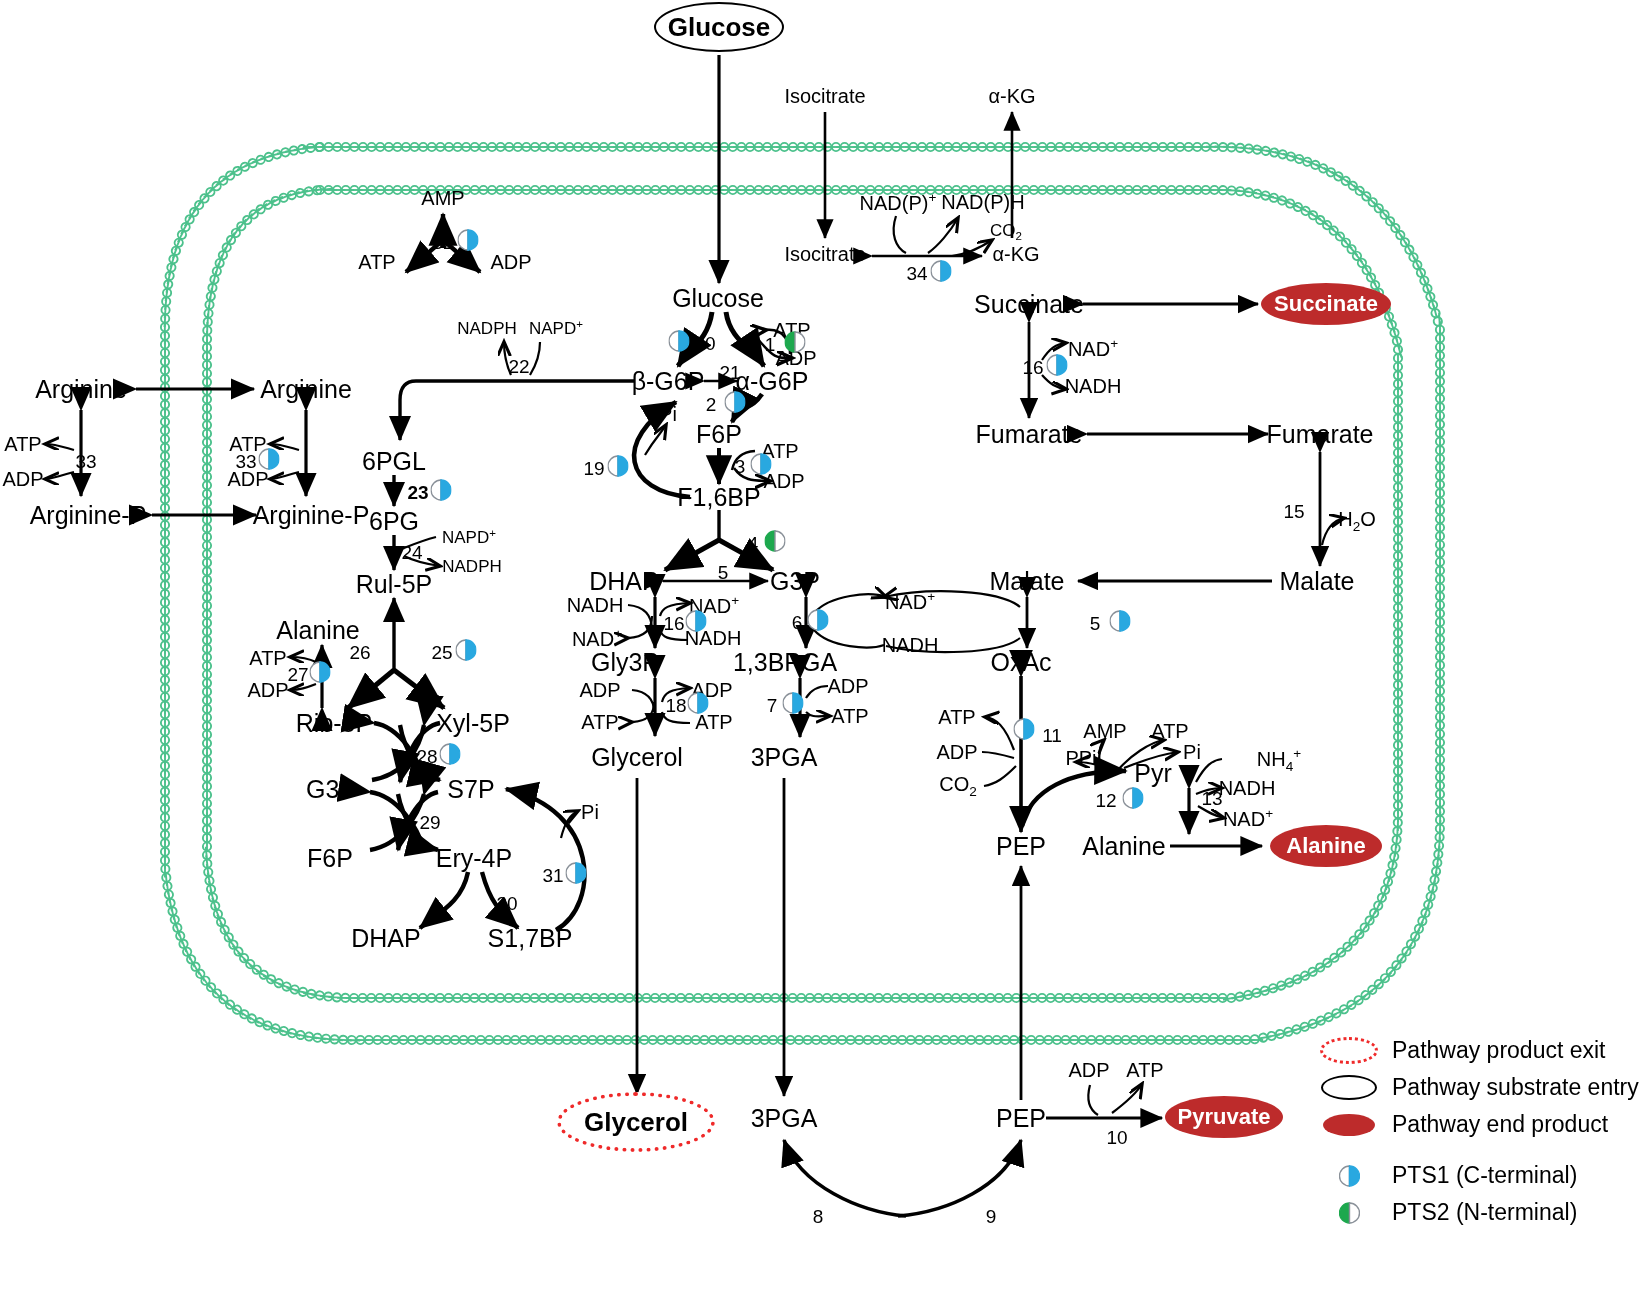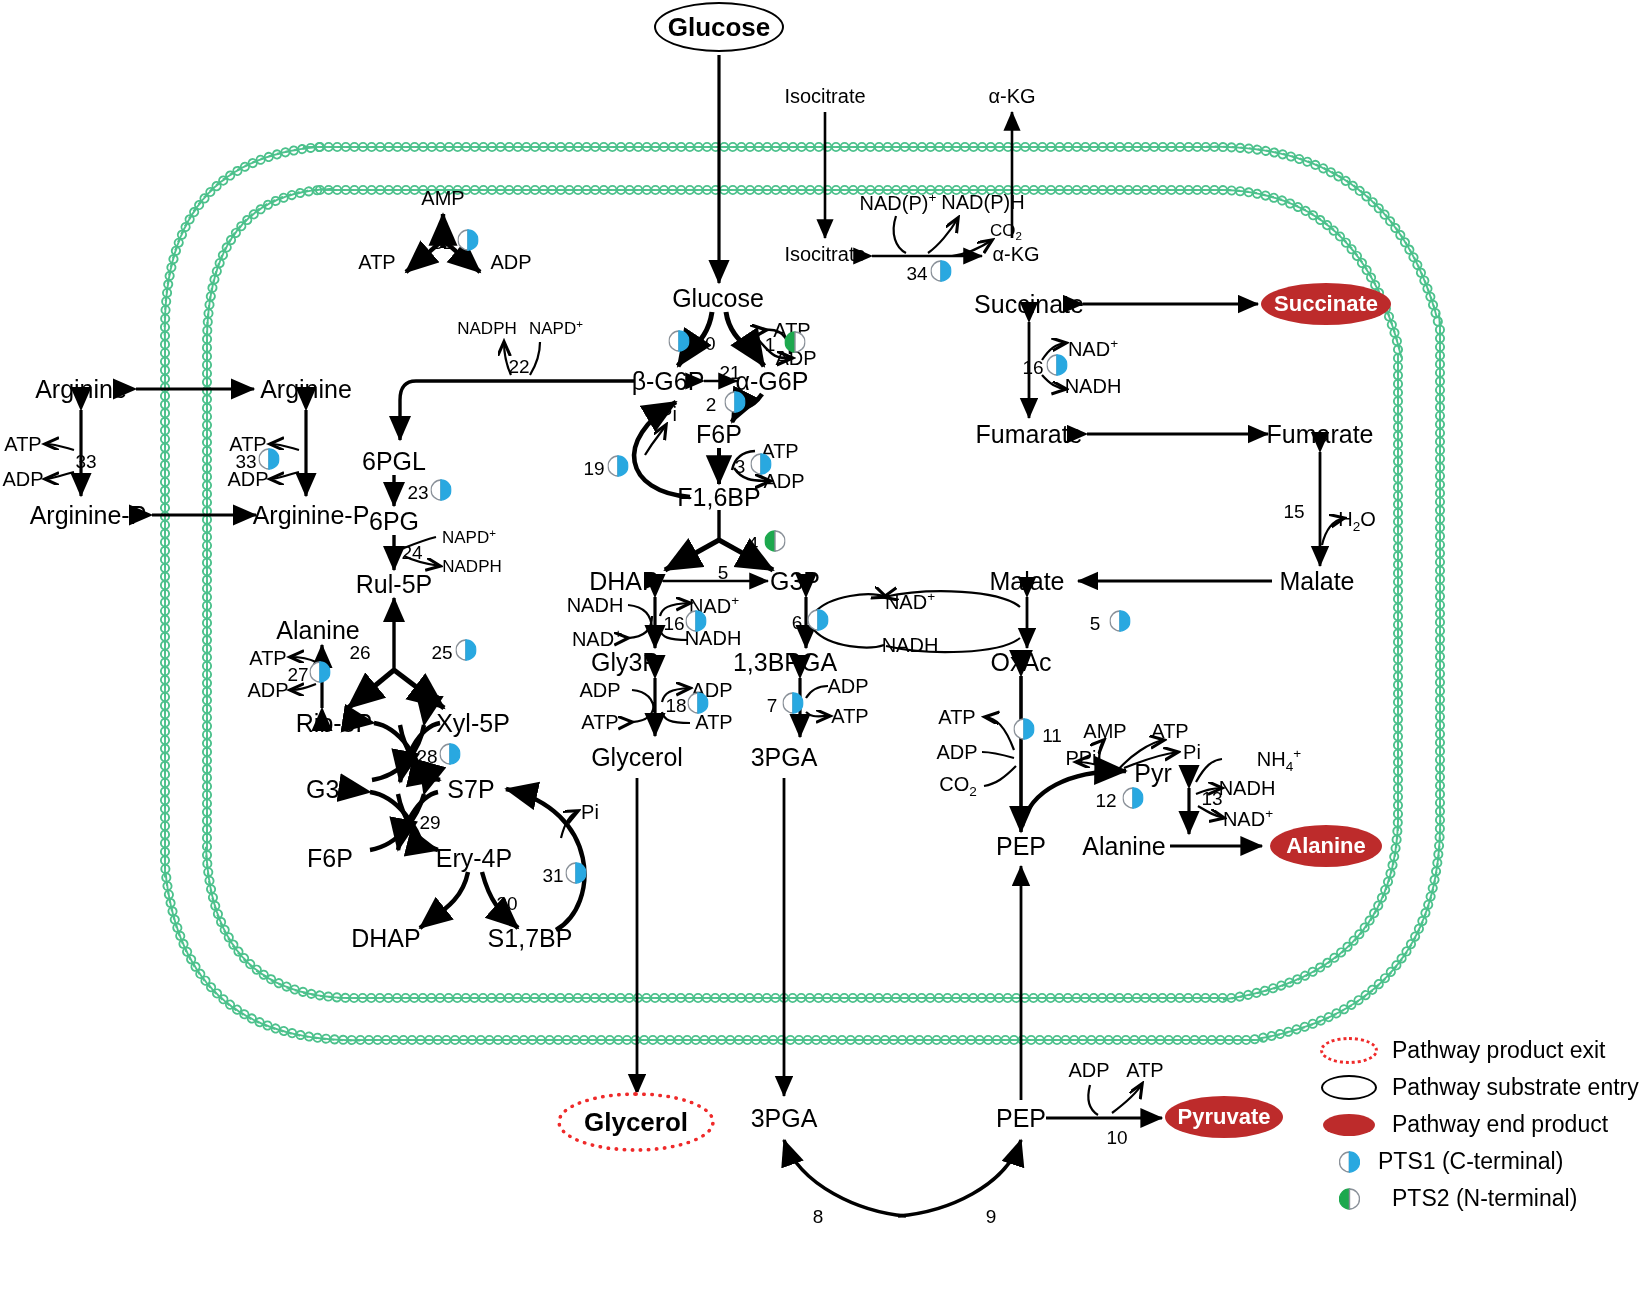--- a/index.html
+++ b/index.html
@@ -1386,21 +1386,21 @@
           <path d="M10.5,2 A10,10 0 0 0 10.5,22 Z" fill="#fff" stroke="#8a9199" stroke-width="1.4"></path>
           <path d="M10.5,2 A10,10 0 0 1 10.5,22 Z" fill="#29a8e0" stroke="#29a8e0" stroke-width="1.4"></path>
         </svg></div>
       <div class="lbl enum" style="left: 701px; top: 343px; padding-left: 8px;">20</div>
       <div class="pts" style="left: 679px; top: 343px;"><svg width="21" height="24" viewBox="0 0 21 24">
           <path d="M10.5,2 A10,10 0 0 0 10.5,22 Z" fill="#fff" stroke="#8a9199" stroke-width="1.4"></path>
           <path d="M10.5,2 A10,10 0 0 1 10.5,22 Z" fill="#29a8e0" stroke="#29a8e0" stroke-width="1.4"></path>
         </svg></div>
       <div class="lbl enum" style="left: 720px; top: 372px; margin-left: 10px;">21</div>
       <div class="lbl enum" style="left: 519px; top: 366px;">22</div>
-      <div class="lbl enum" style="left: 418px; top: 492px;">23</div>
+      <div class="lbl enum" style="left: 418px; top: 492px; font-weight: bold;">23</div>
       <div class="pts" style="left: 441px; top: 492px;"><svg width="21" height="24" viewBox="0 0 21 24">
           <path d="M10.5,2 A10,10 0 0 0 10.5,22 Z" fill="#fff" stroke="#8a9199" stroke-width="1.4"></path>
           <path d="M10.5,2 A10,10 0 0 1 10.5,22 Z" fill="#29a8e0" stroke="#29a8e0" stroke-width="1.4"></path>
         </svg></div>
       <div class="lbl enum" style="left: 412px; top: 552px;">24</div>
       <div class="lbl enum" style="left: 442px; top: 652px;">25</div>
       <div class="pts" style="left: 466px; top: 652px;"><svg width="21" height="24" viewBox="0 0 21 24">
           <path d="M10.5,2 A10,10 0 0 0 10.5,22 Z" fill="#fff" stroke="#8a9199" stroke-width="1.4"></path>
           <path d="M10.5,2 A10,10 0 0 1 10.5,22 Z" fill="#29a8e0" stroke="#29a8e0" stroke-width="1.4"></path>
         </svg></div>
@@ -1458,21 +1458,21 @@
           <div style="width:52px;height:21px;border:2.2px solid #000;border-radius:50%/50%;"></div>
         </div>
         <div class="legtxt" style="white-space: nowrap;">Pathway substrate entry</div>
       </div>
       <div style="display: flex; align-items: center; height: 37px; gap: 14px;">
         <div style="width: 58px; display: flex; align-items: center; justify-content: center; flex: 0 0 58px;">
           <div style="width:52px;height:22px;background:#bd2b2b;border-radius:50%/50%;"></div>
         </div>
         <div class="legtxt" style="white-space: nowrap;">Pathway end product</div>
       </div>
-      <div style="display: flex; align-items: center; height: 37px; ">
+      <div style="display: flex; align-items: center; height: 37px; gap: 14px; margin-top: 14px;">
         <div style="width: 58px; display: flex; align-items: center; justify-content: center; flex: 0 0 58px;">
           <svg width="21" height="24" viewBox="0 0 21 24">
             <path d="M10.5,2 A10,10 0 0 0 10.5,22 Z" fill="#fff" stroke="#8a9199" stroke-width="1.4"></path>
             <path d="M10.5,2 A10,10 0 0 1 10.5,22 Z" fill="#29a8e0" stroke="#29a8e0" stroke-width="1.4"></path>
           </svg>
         </div>
         <div class="legtxt" style="white-space: nowrap;">PTS1 (C-terminal)</div>
       </div>
       <div style="display: flex; align-items: center; height: 37px; gap: 14px;">
         <div style="width: 58px; display: flex; align-items: center; justify-content: center; flex: 0 0 58px;">

